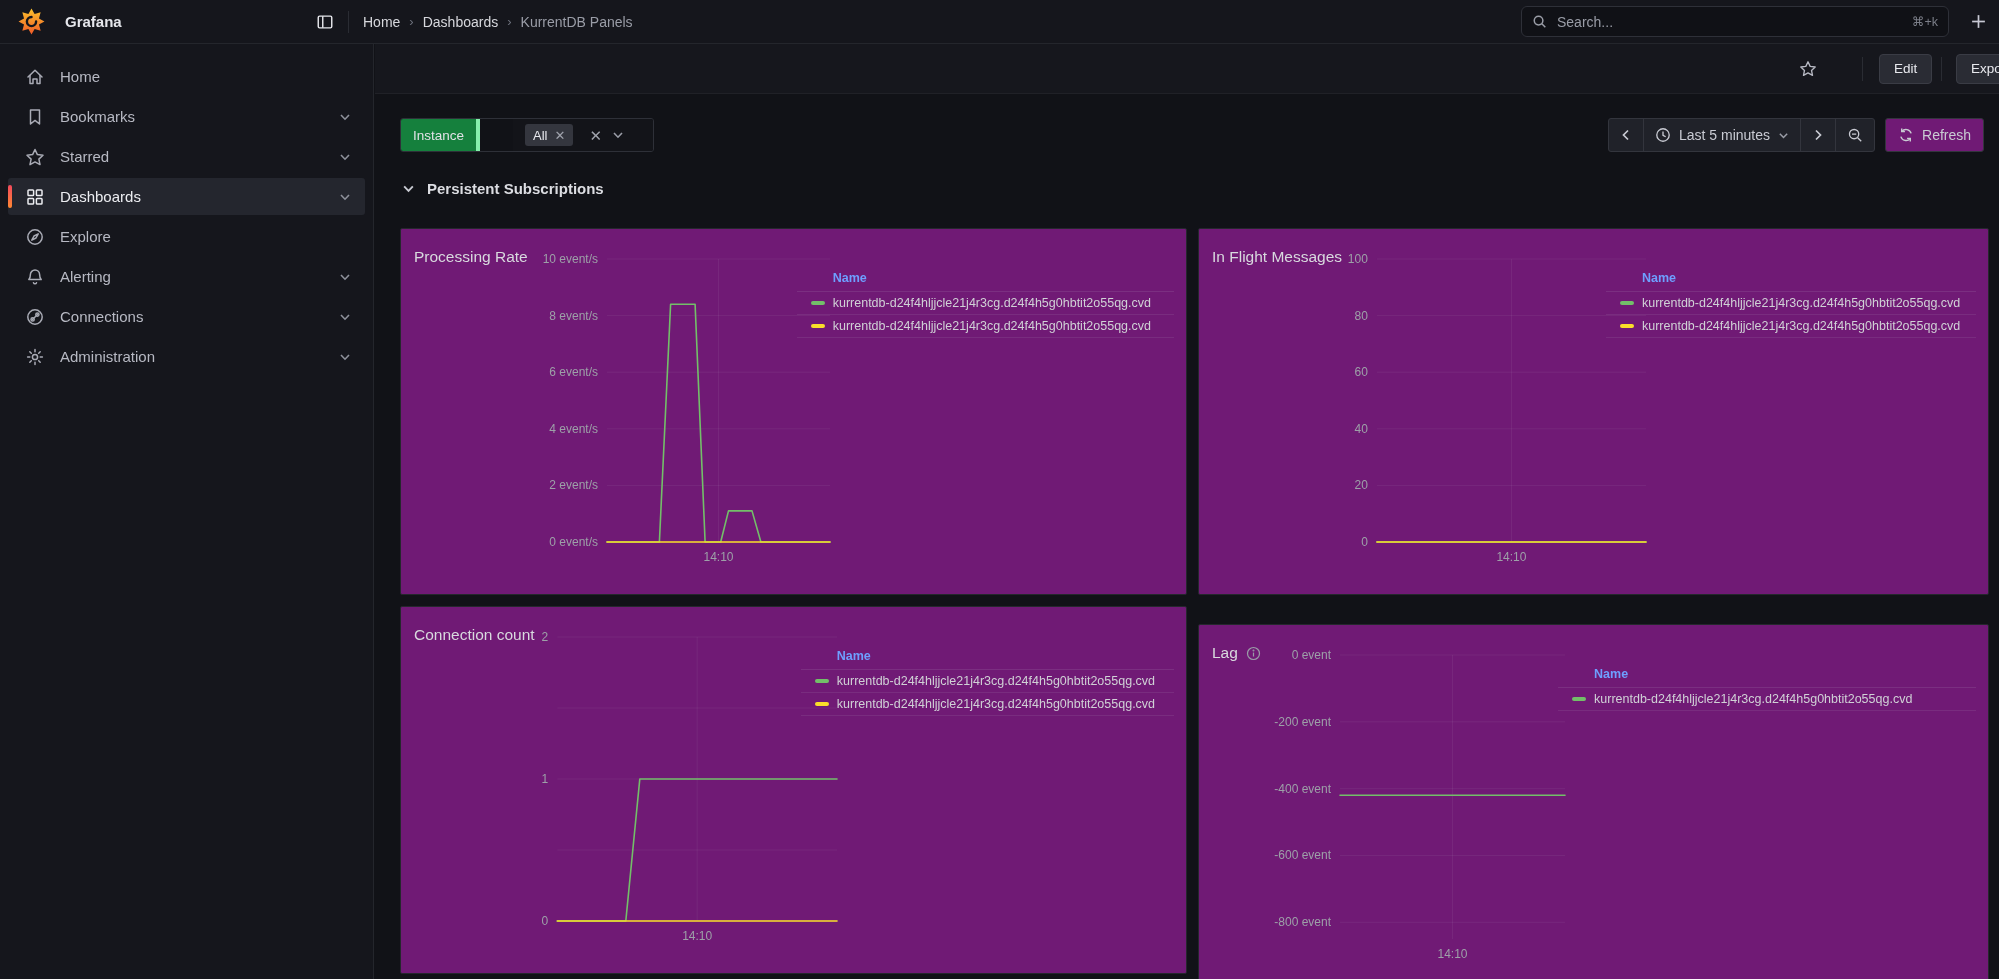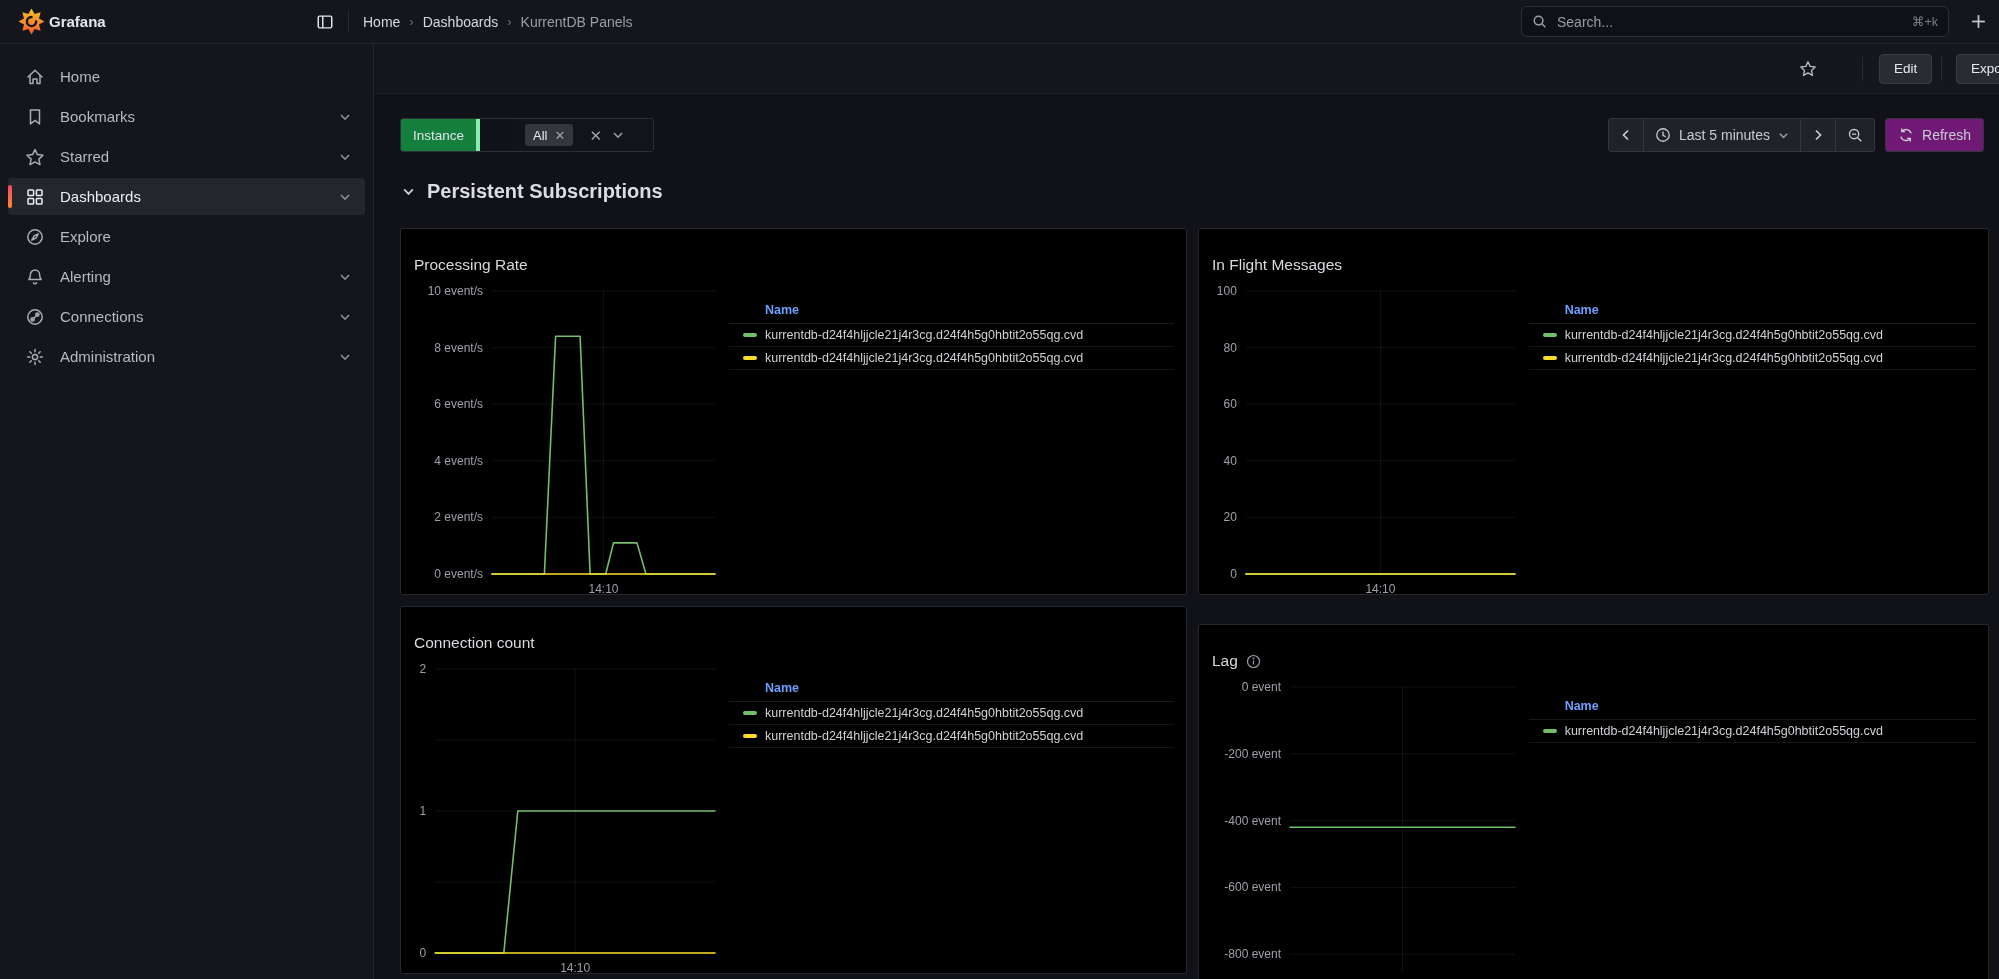--- a/index.html
+++ b/index.html
@@ -5,21 +5,21 @@
   * { box-sizing: border-box; }
   html,body { margin:0; padding:0; }
   body {
     width:1999px; height:979px; overflow:hidden;
     background:#111217; color:#d0d1d6;
     font-family:"Liberation Sans","DejaVu Sans",sans-serif;
     position:relative;
   }
   
   .topbar{position:absolute;top:0;left:0;width:1999px;height:44px;background:#15161c;border-bottom:1px solid #24262c;display:flex;align-items:center;z-index:20;}
-  .brand{display:flex;align-items:center;gap:4px;padding-left:18px;width:310px;}
+  .brand{display:flex;align-items:center;gap:20px;padding-left:18px;width:310px;}
   .brand-label{font-size:15px;font-weight:600;color:#e6e7ec;}
   .icon-btn{display:flex;align-items:center;justify-content:center;width:30px;height:30px;border:none;background:transparent;border-radius:4px;cursor:pointer;color:#b7b9c3;}
   .topbar-divider{width:1px;height:22px;background:#2a2c33;margin:0 14px 0 8px;}
   .breadcrumb{display:flex;align-items:center;gap:9px;font-size:14px;}
   .crumb{color:#d7d8dd;font-weight:500;cursor:pointer;}
   .crumb.current{color:#9a9da7;font-weight:400;}
   .crumb-sep{color:#6e727d;font-size:13px;}
   .topbar-spacer{flex:1;}
   .search-box{width:428px;height:31px;background:#101116;border:1px solid #2e3038;border-radius:6px;display:flex;align-items:center;padding:0 10px;gap:8px;margin-right:14px;}
   .search-box input{flex:1;background:transparent;border:none;outline:none;color:#d0d1d6;font-size:14px;font-family:inherit;}
@@ -53,23 +53,23 @@
   .filter-icons{display:flex;align-items:center;gap:10px;margin-left:4px;color:#9a9da7;}
   
   .time-cluster{position:absolute;top:23px;left:1233px;display:flex;align-items:center;height:34px;}
   .time-group{display:flex;height:34px;border:1px solid #33353d;border-radius:3px;overflow:hidden;background:#202229;}
   .time-seg{display:flex;align-items:center;justify-content:center;gap:8px;padding:0 11px;border-right:1px solid #33353d;color:#c9cbd3;cursor:pointer;font-size:14px;font-weight:500;white-space:nowrap;}
   .time-seg:last-child{border-right:none;}
   .refresh-group{display:flex;height:34px;border:1px solid #33353d;border-radius:3px;margin-left:10px;background:#701a75;}
   .refresh-btn{display:flex;align-items:center;gap:8px;padding:0 12px;color:#c9cbd3;font-size:14px;font-weight:500;cursor:pointer;white-space:nowrap;}
   
   .section-header{position:absolute;left:27px;top:85px;display:flex;align-items:center;gap:12px;cursor:pointer;}
-  .section-title{font-size:20px;font-weight:600;color:#dcdde2;}
-  
-  .panel{position:absolute;background:#000000;border:1px solid #25272d;border-radius:2px;padding:24px 12px 6px 12px;display:flex;flex-direction:column;}
+  .section-title{font-size:15px;font-weight:600;color:#dcdde2;}
+  
+  .panel{position:absolute;background:#701a75;border:1px solid #25272d;border-radius:2px;padding:16px 12px 6px 12px;display:flex;flex-direction:row;}
   .panel-header{display:flex;align-items:center;gap:8px;height:24px;flex:0 0 auto;padding-left:1px;}
   .panel-title{font-size:15.5px;font-weight:500;color:#d8d9de;margin:0;}
   .panel-body{flex:1;display:flex;min-height:0;margin-top:2px;}
   .chart-zone{flex:0 0 41%;position:relative;}
   .chart-zone svg{position:absolute;inset:0;}
   .legend-zone{flex:1;min-width:0;padding-top:22px;margin-left:4px;}
   .legend-header{font-size:12.5px;font-weight:600;color:#6e9fff;padding:2px 0 6px 36px;border-bottom:1px solid rgba(204,204,220,.12);cursor:pointer;}
   .legend-row{display:flex;align-items:center;height:23px;border-bottom:1px solid rgba(204,204,220,.10);white-space:nowrap;overflow:hidden;cursor:pointer;}
   .swatch{flex:0 0 14px;height:4px;border-radius:2px;margin:0 8px 0 14px;}
   .legend-label{font-size:12.5px;color:#d0d1d6;overflow:hidden;}

